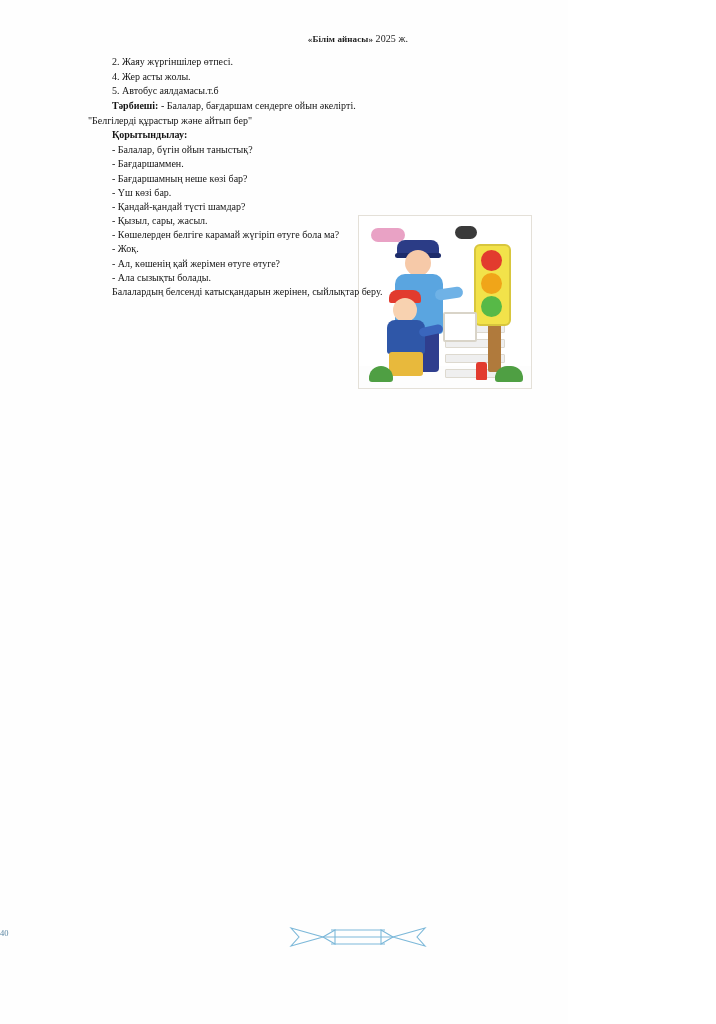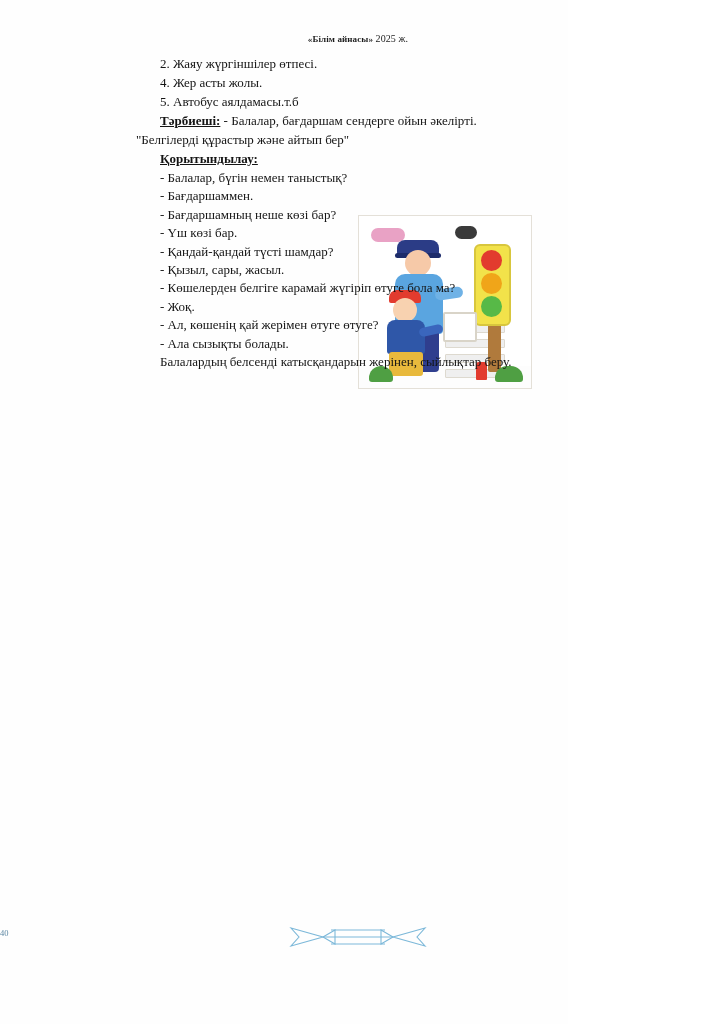--- a/index.html
+++ b/index.html
@@ -38,40 +38,38 @@
   }
   .header .hdr-year {
     font-weight: normal;
     font-size: 10px;
   }
   .content {
     position: absolute;
     top: 55px;
     left: 88px;
     width: 540px;
-    font-size: 13px;
+    font-size: 10px;
     line-height: 1.42;
     text-align: justify;
     color: #141414;
-    margin-left: 48px;
   }
   .p {
     margin: 0 0 0.5px 0;
     text-indent: 24px;
   }
   .p.noindent {
     text-indent: 0;
   }
   .qa {
     margin: 0;
     text-indent: 24px;
   }
   .bold-lead {
     font-weight: bold;
-    text-decoration: underline;
   }
   
   .illus {
     position: absolute;
     top: 215px;
     right: 36px;
     width: 172px;
     height: 172px;
     border: 1px solid #e4e0d8;
     background: #ffffff;
@@ -364,21 +362,21 @@
     <div class="p">
       <span class="bold-lead">Тәрбиеші:</span><span> - Балалар, бағдаршам сендерге ойын әкелipті.</span>
     </div>
 
     <div class="p noindent">"Белгілерді құрастыр және айтып бер"</div>
 
     <div class="p">
       <span class="bold-lead">Қорытындылау:</span>
     </div>
 
-    <div class="qa">- Балалар, бүгін  немен таныстық?</div>
+    <div class="qa">- Балалар, бүгін  ойын таныстық?</div>
     <div class="qa">- Бағдаршаммен.</div>
     <div class="qa">- Бағдаршамның неше көзі бар?</div>
     <div class="qa">- Үш көзі бар.</div>
     <div class="qa">- Қандай-қандай түсті шамдар?</div>
     <div class="qa">- Қызыл, сары, жасыл.</div>
     <div class="qa">- Көшелерден белгіге карамай жүгіріп өтуге бола ма?</div>
     <div class="qa">- Жоқ.</div>
     <div class="qa">- Ал, көшенің қай жерімен өтуге өтуге?</div>
     <div class="qa">- Ала сызықты болады.</div>
 

